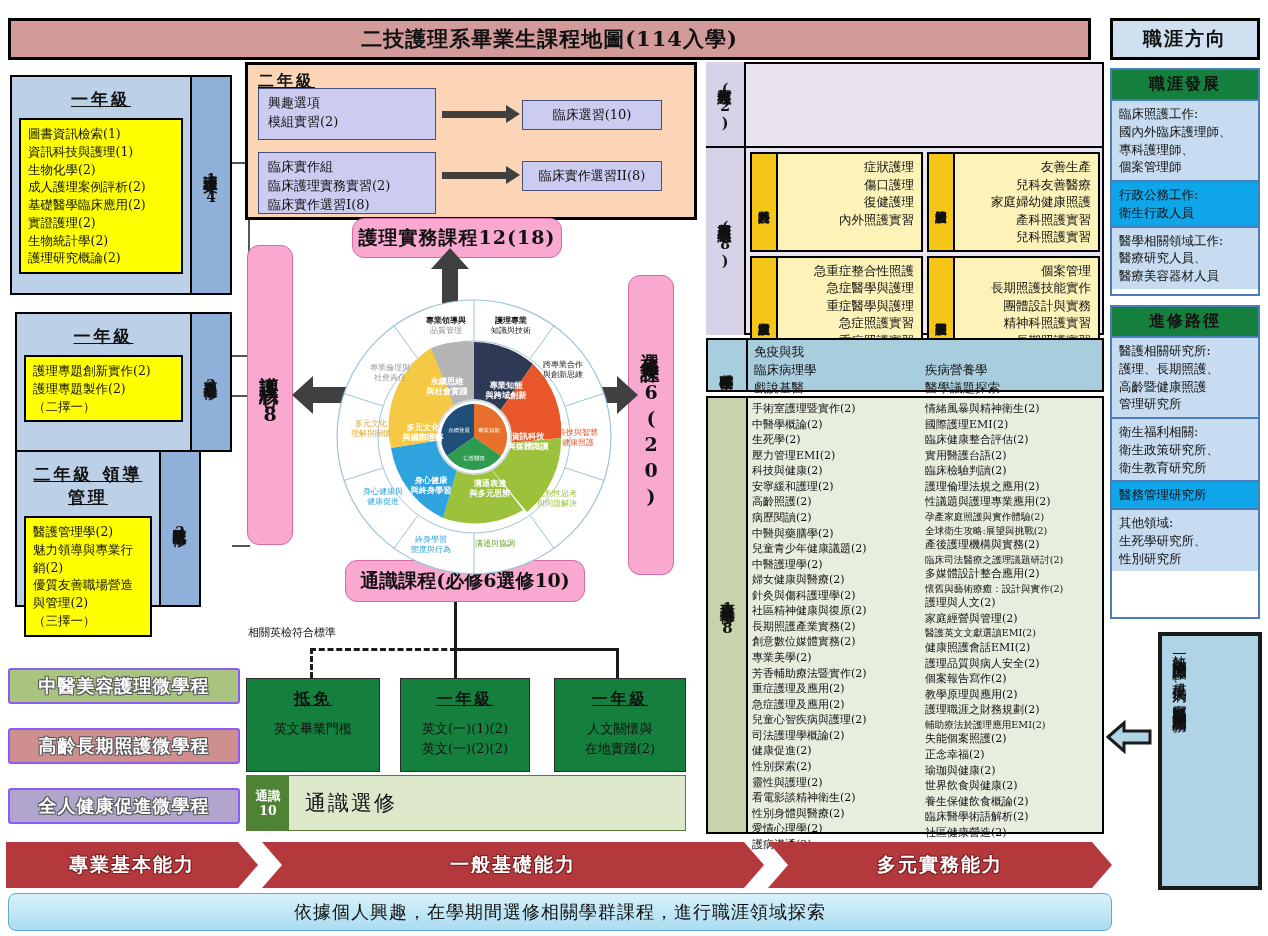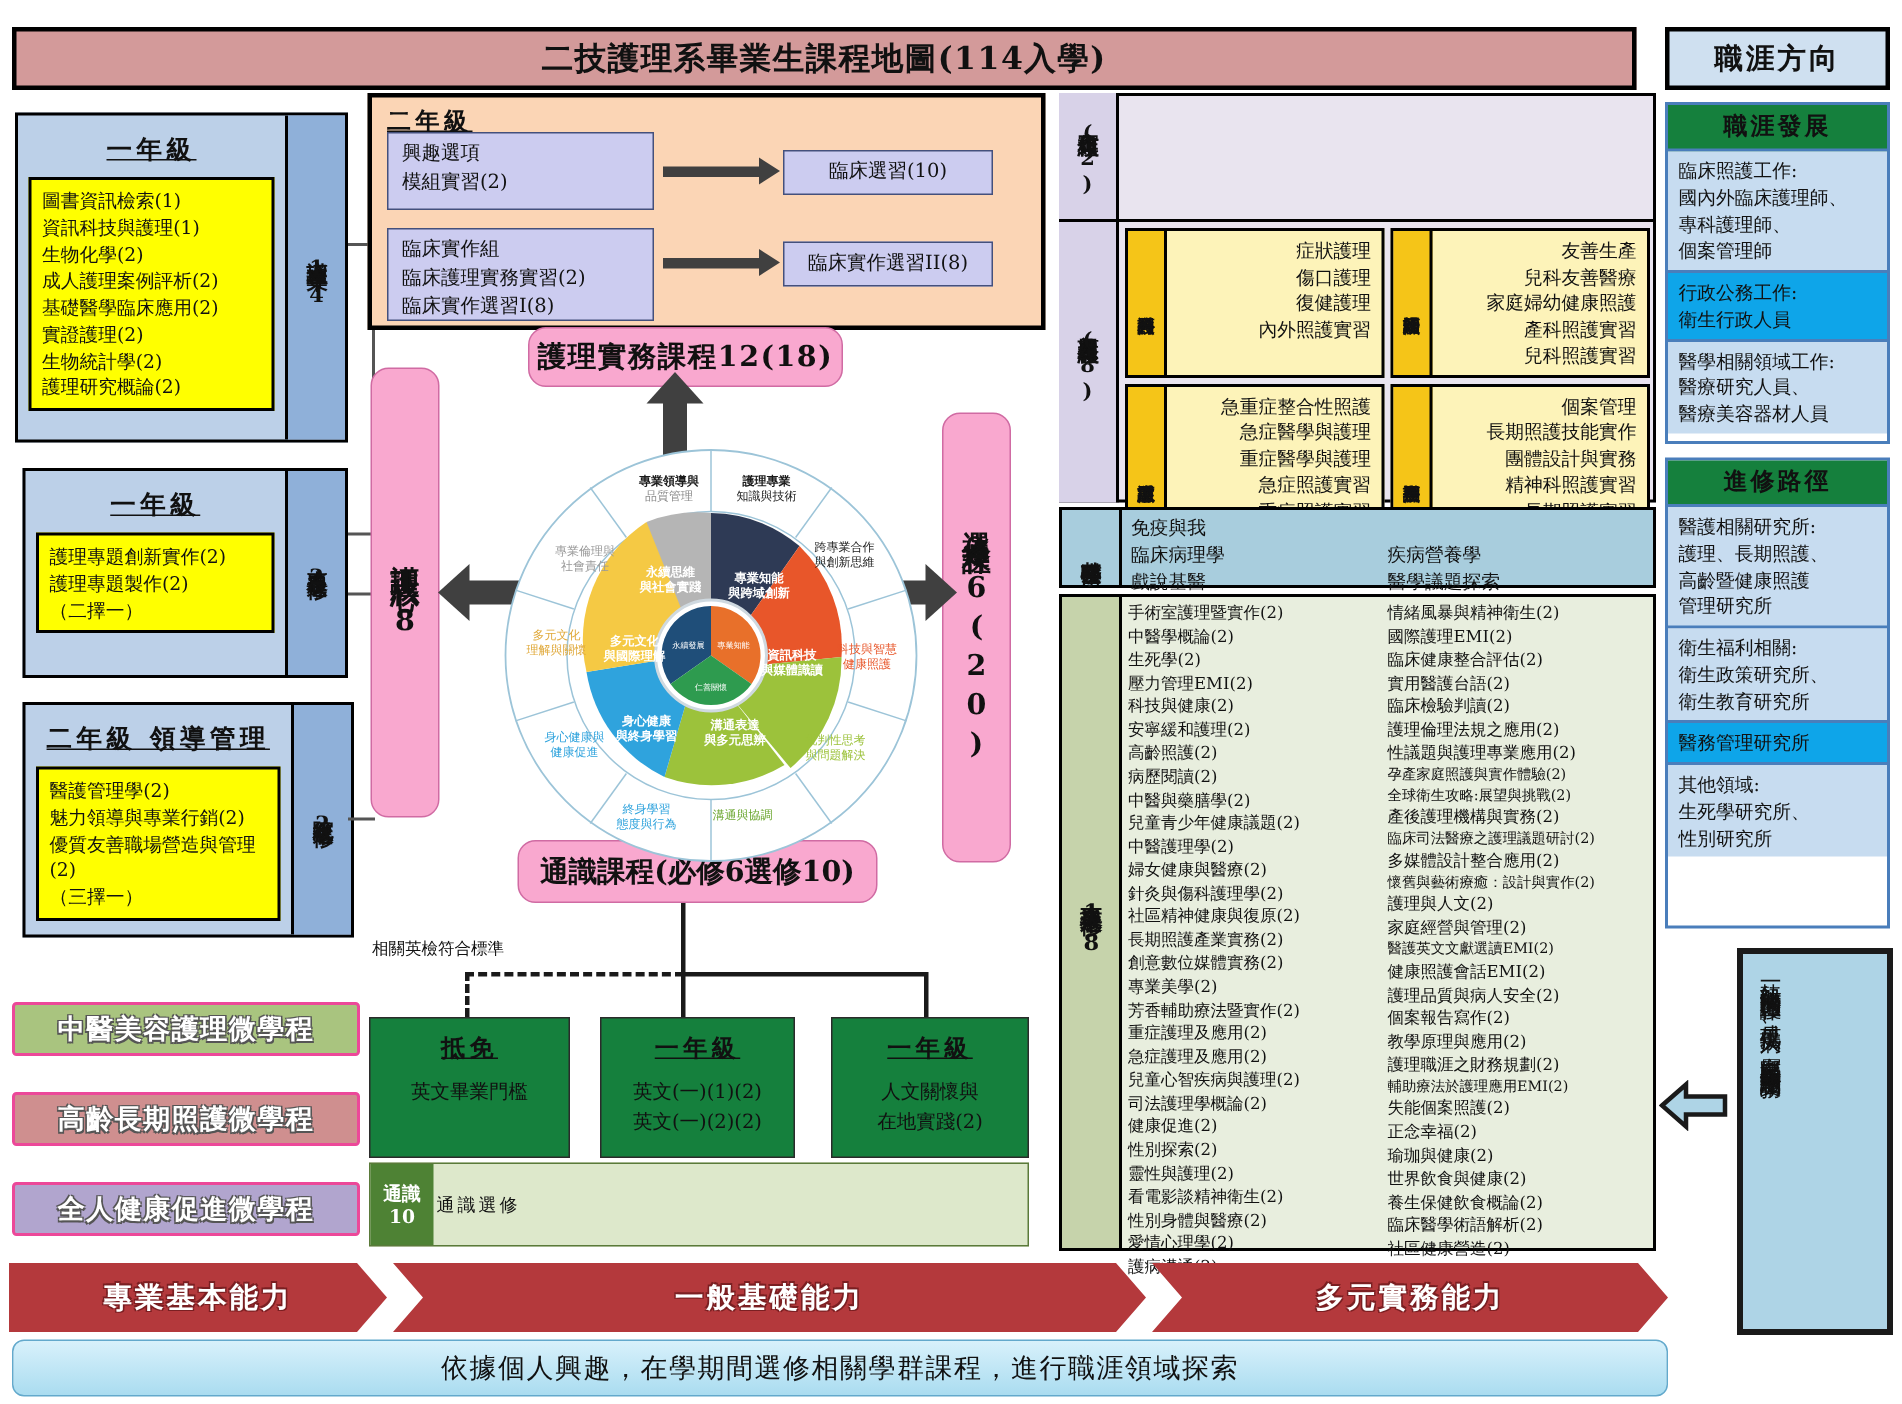--- a/index.html
+++ b/index.html
@@ -40,25 +40,25 @@
     background:#ffff00; border:2px solid #000; padding:5px 7px;
     font-size:12.5px; line-height:1.42;
   }
   .grade-box .sidetab{
     width:40px; background:#8fb0d9; border-left:2px solid #000;
     display:flex; align-items:center; justify-content:center;
     font-size:14px; font-weight:bold; letter-spacing:2px;
   }
   #grade-1{ left:10px; top:75px; width:222px; height:220px; }
   #grade-2{ left:15px; top:312px; width:217px; height:140px; }
-  #grade-3{ left:15px; top:468px; width:221px; height:157px; }
+  #grade-3{ left:15px; top:450px; width:186px; height:157px; }
 
   
   .micro{
-    border:2px solid #ec4899; border-radius:3px;
+    border:2px solid #8b5cf6; border-radius:3px;
     display:flex; align-items:center; justify-content:center;
     font-size:18px; font-weight:bold; color:#fff; letter-spacing:1px;
     text-shadow: -1px -1px 0 #555, 1px -1px 0 #555, -1px 1px 0 #555, 1px 1px 0 #555;
   }
   #micro-0{ left:8px; top:668px; width:232px; height:36px; background:#a9c47f; }
   #micro-1{ left:8px; top:728px; width:232px; height:36px; background:#cf8f8f; }
   #micro-2{ left:8px; top:788px; width:232px; height:36px; background:#b1a5ce; }
 
   
   #y2-panel{
@@ -165,21 +165,21 @@
   }
   .tan-box .bt{ font-size:16px; font-weight:bold; text-decoration:underline; letter-spacing:3px; margin:4px 0 9px; }
   .tan-box .bb{ font-size:13px; line-height:1.5; text-align:center; }
   #tan-0{ left:246px; top:678px; width:134px; height:94px; }
   #tan-1{ left:400px; top:678px; width:130px; height:94px; }
   #tan-2{ left:554px; top:678px; width:132px; height:94px; }
 
   #ge-bar{ left:246px; top:775px; width:440px; height:56px; border:1px solid #5a7a3a; background:#dde8cb; display:flex; }
   #ge-bar .tag{ width:42px; background:#4e8234; color:#fff; font-size:12.5px; font-weight:bold;
     display:flex; align-items:center; justify-content:center; text-align:center; line-height:1.2; }
-  #ge-bar .body{ flex:1; display:flex; align-items:center; padding-left:2px; font-size:12px; letter-spacing:2px; }
+  #ge-bar .body{ flex:1; display:flex; align-items:center; padding-left:16px; font-size:21px; letter-spacing:2px; }
 
   
   .conn{ position:absolute; background:#1a1a1a; }
 
   
   .panel{ border:2px solid #4a7ebb; background:#fff; }
   .panel .head{
     background:#15803d; border-bottom:2px solid #4a7ebb;
     text-align:center; font-size:16px; font-weight:bold; padding:4px 0; letter-spacing:2px;
   }

